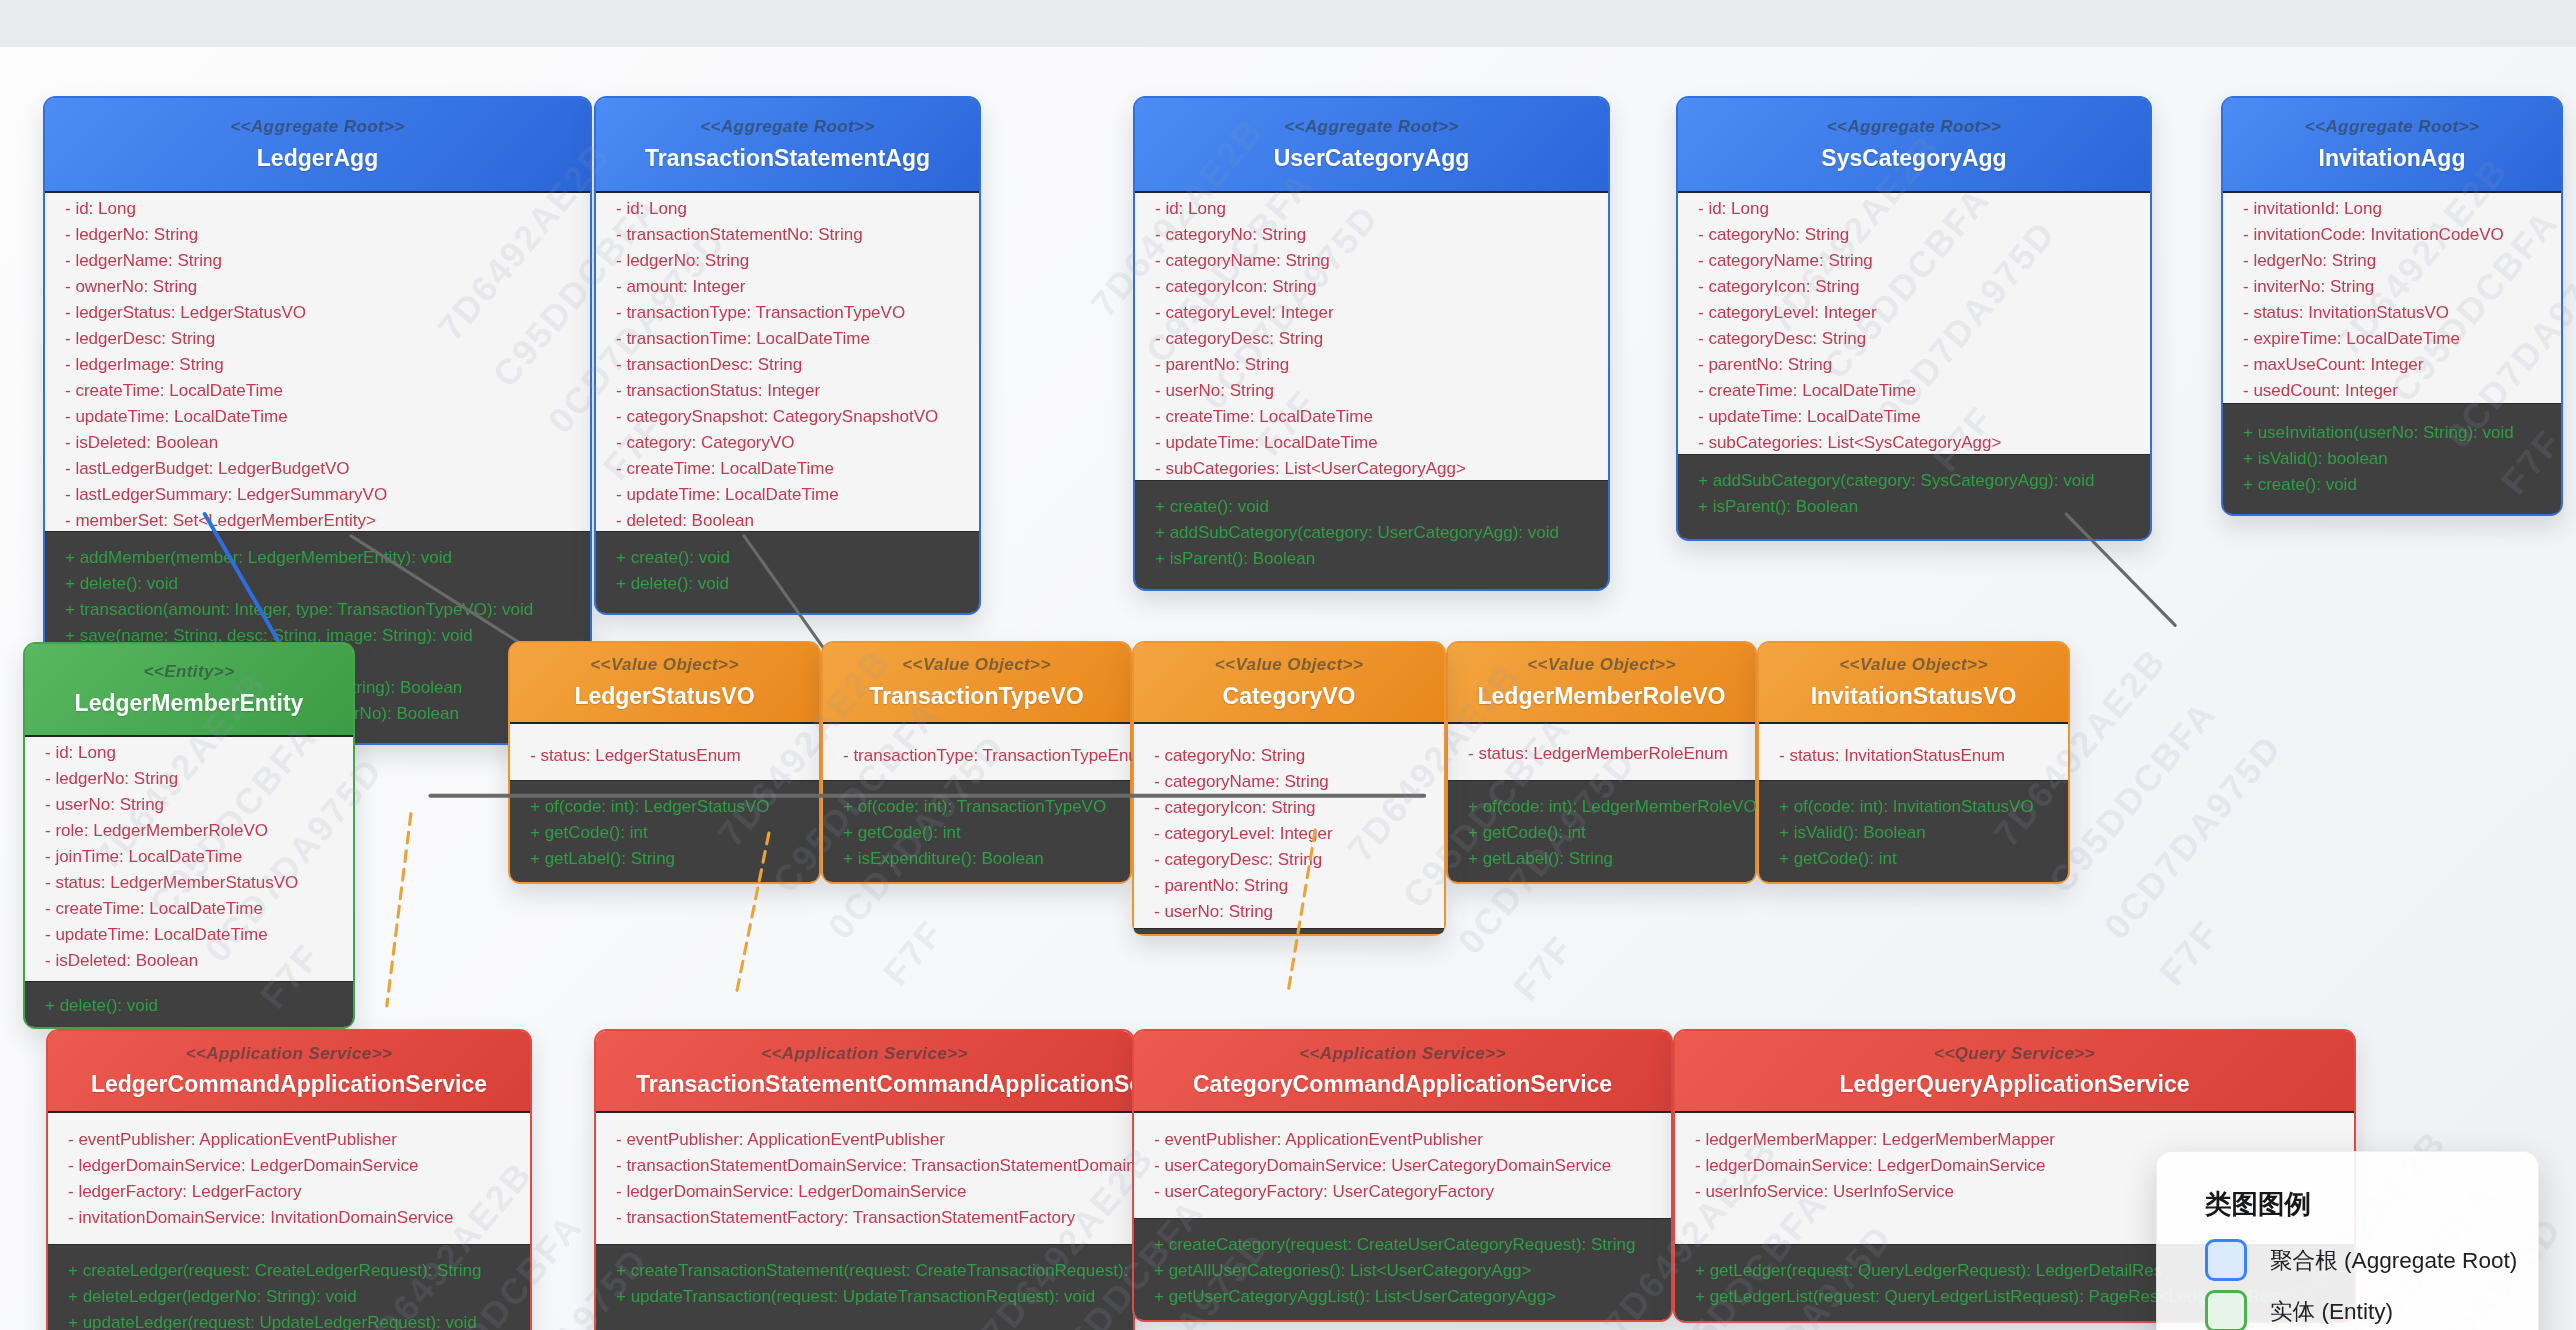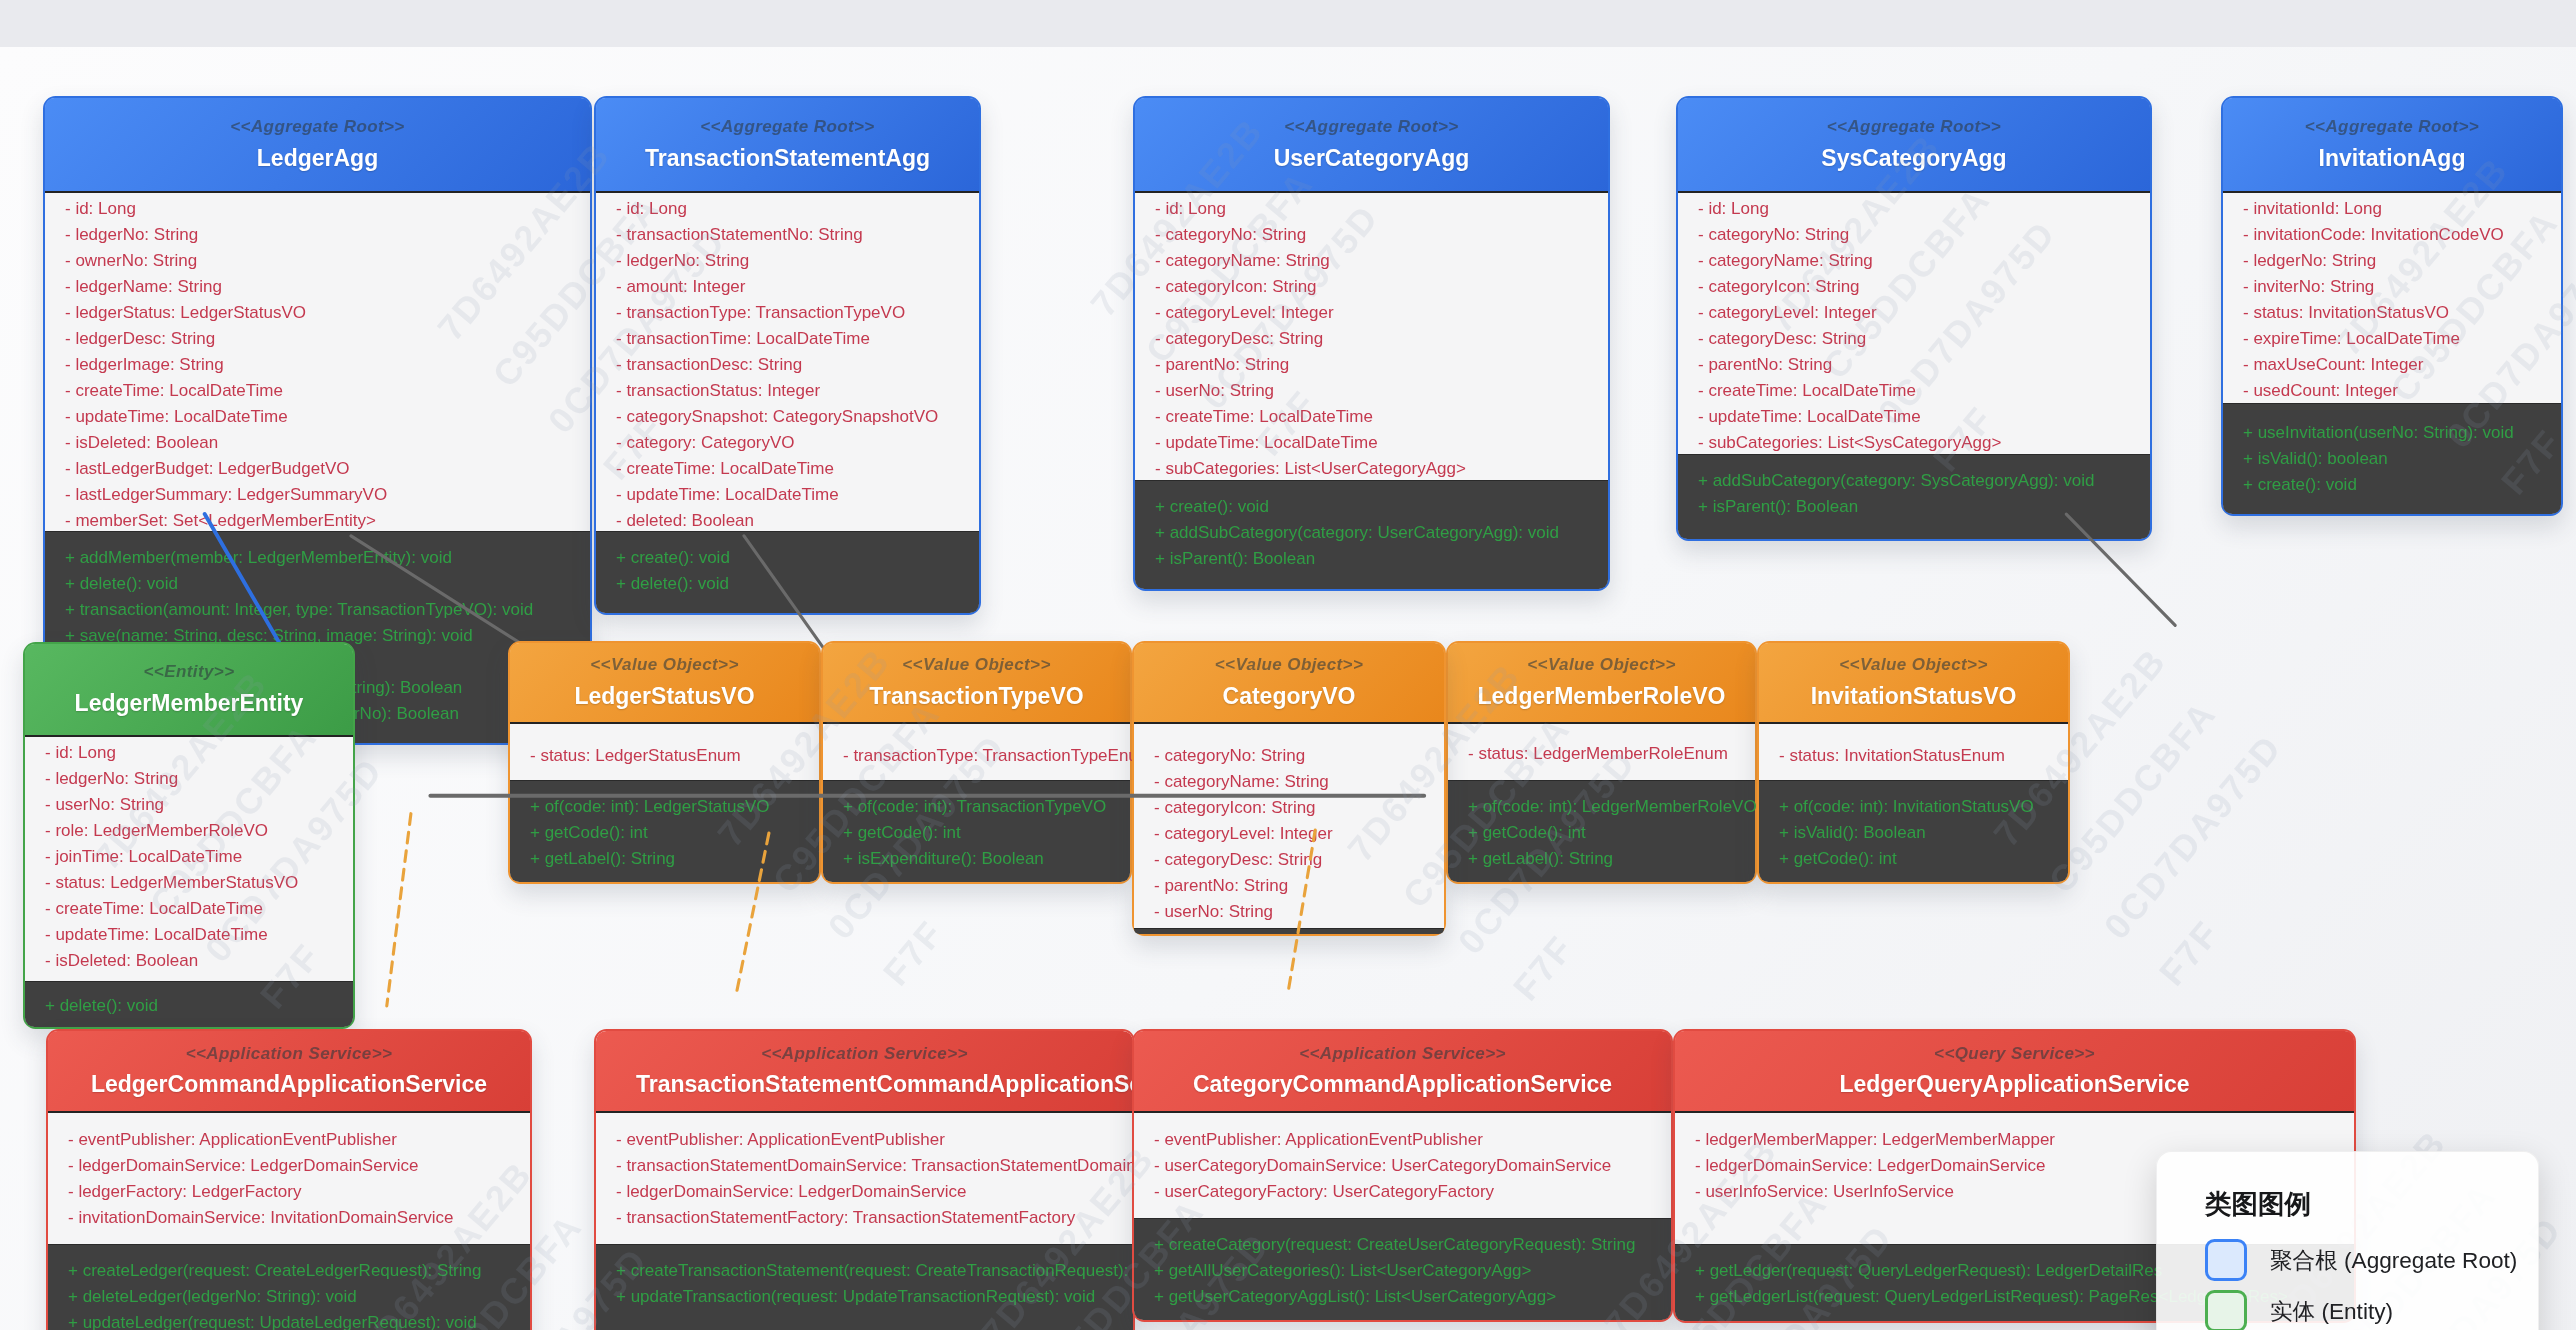--- a/index.html
+++ b/index.html
@@ -63,22 +63,22 @@
 <div id="canvas">
 
   <div class="uml-box theme-agg z10" style="left:43px;top:49px;width:549px;height:649px">
     <div class="box-header" style="height:95px">
       <div class="stereotype">&lt;&lt;Aggregate Root&gt;&gt;</div>
       <div class="box-title">LedgerAgg</div>
     </div>
     <div class="attrs" style="height:339px;padding-top:3.1px">
         <div class="line attr">- id: Long</div>
         <div class="line attr">- ledgerNo: String</div>
+        <div class="line attr">- ledgerName: String</div>
         <div class="line attr">- ownerNo: String</div>
-        <div class="line attr">- ledgerName: String</div>
         <div class="line attr">- ledgerStatus: LedgerStatusVO</div>
         <div class="line attr">- ledgerDesc: String</div>
         <div class="line attr">- ledgerImage: String</div>
         <div class="line attr">- createTime: LocalDateTime</div>
         <div class="line attr">- updateTime: LocalDateTime</div>
         <div class="line attr">- isDeleted: Boolean</div>
         <div class="line attr">- lastLedgerBudget: LedgerBudgetVO</div>
         <div class="line attr">- lastLedgerSummary: LedgerSummaryVO</div>
         <div class="line attr">- memberSet: Set&lt;LedgerMemberEntity&gt;</div>
       </div>

